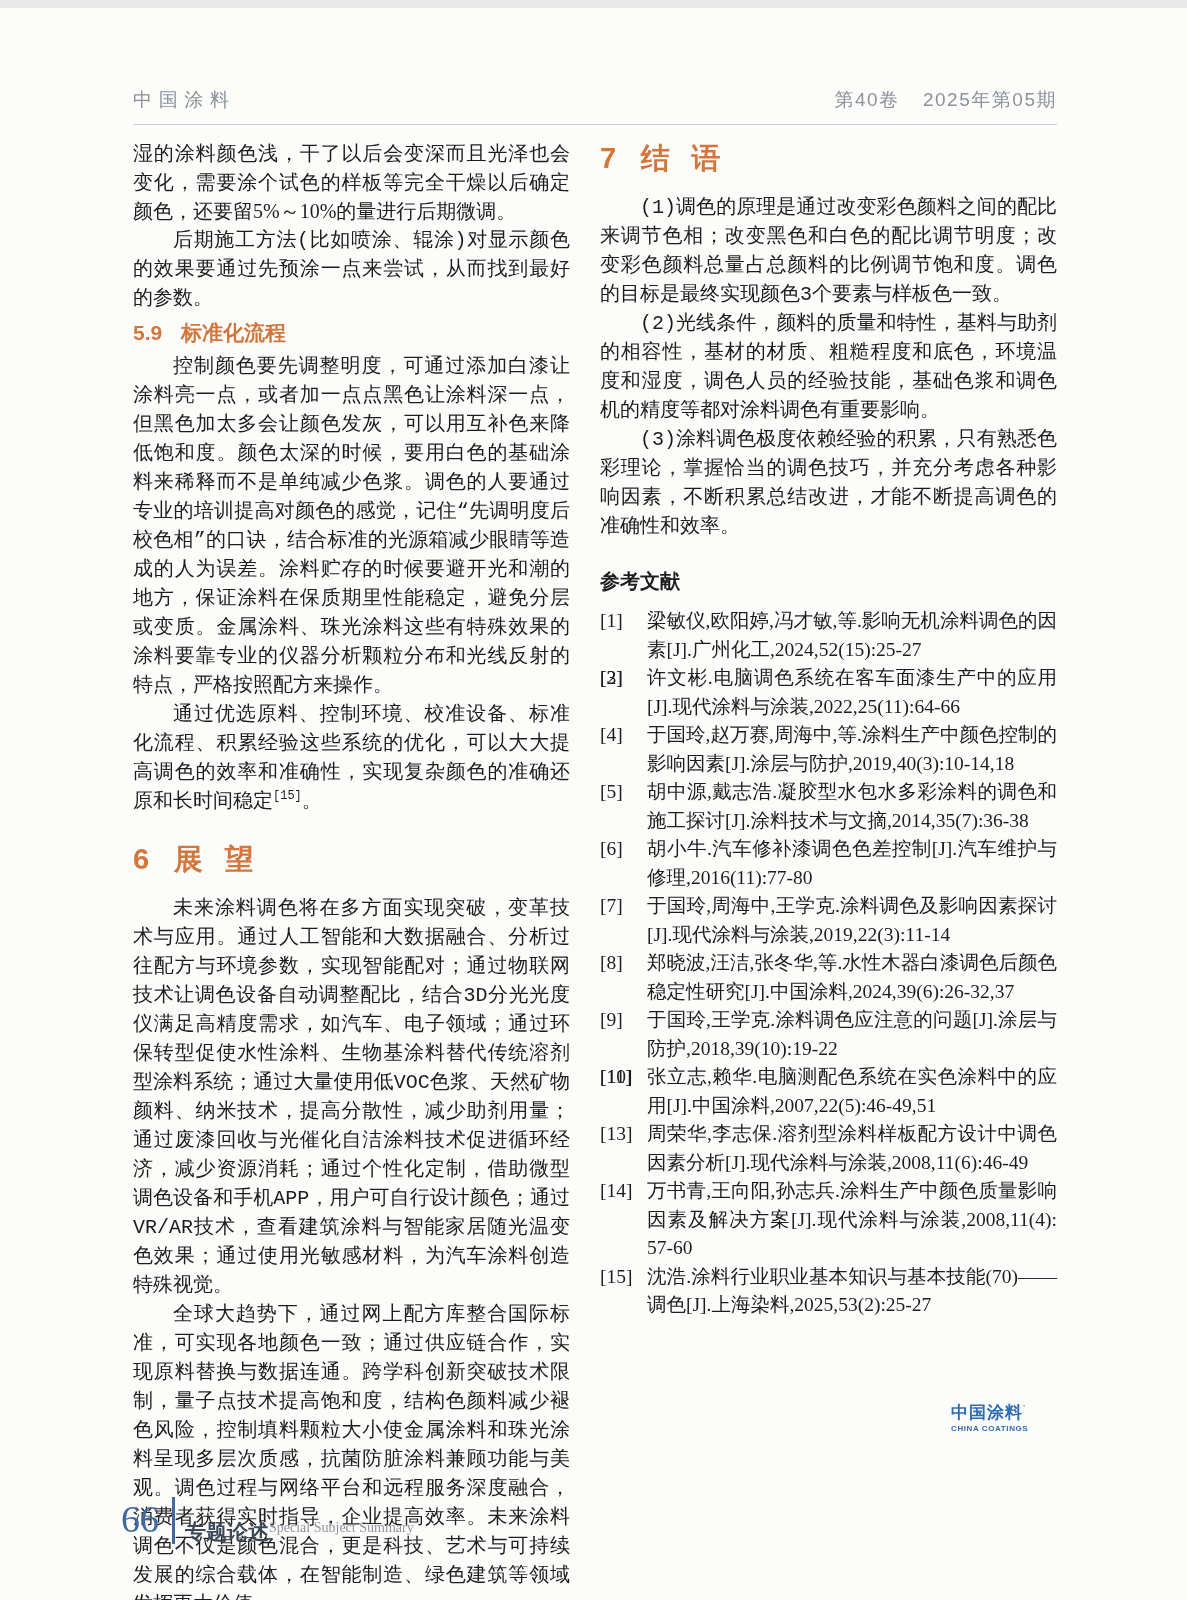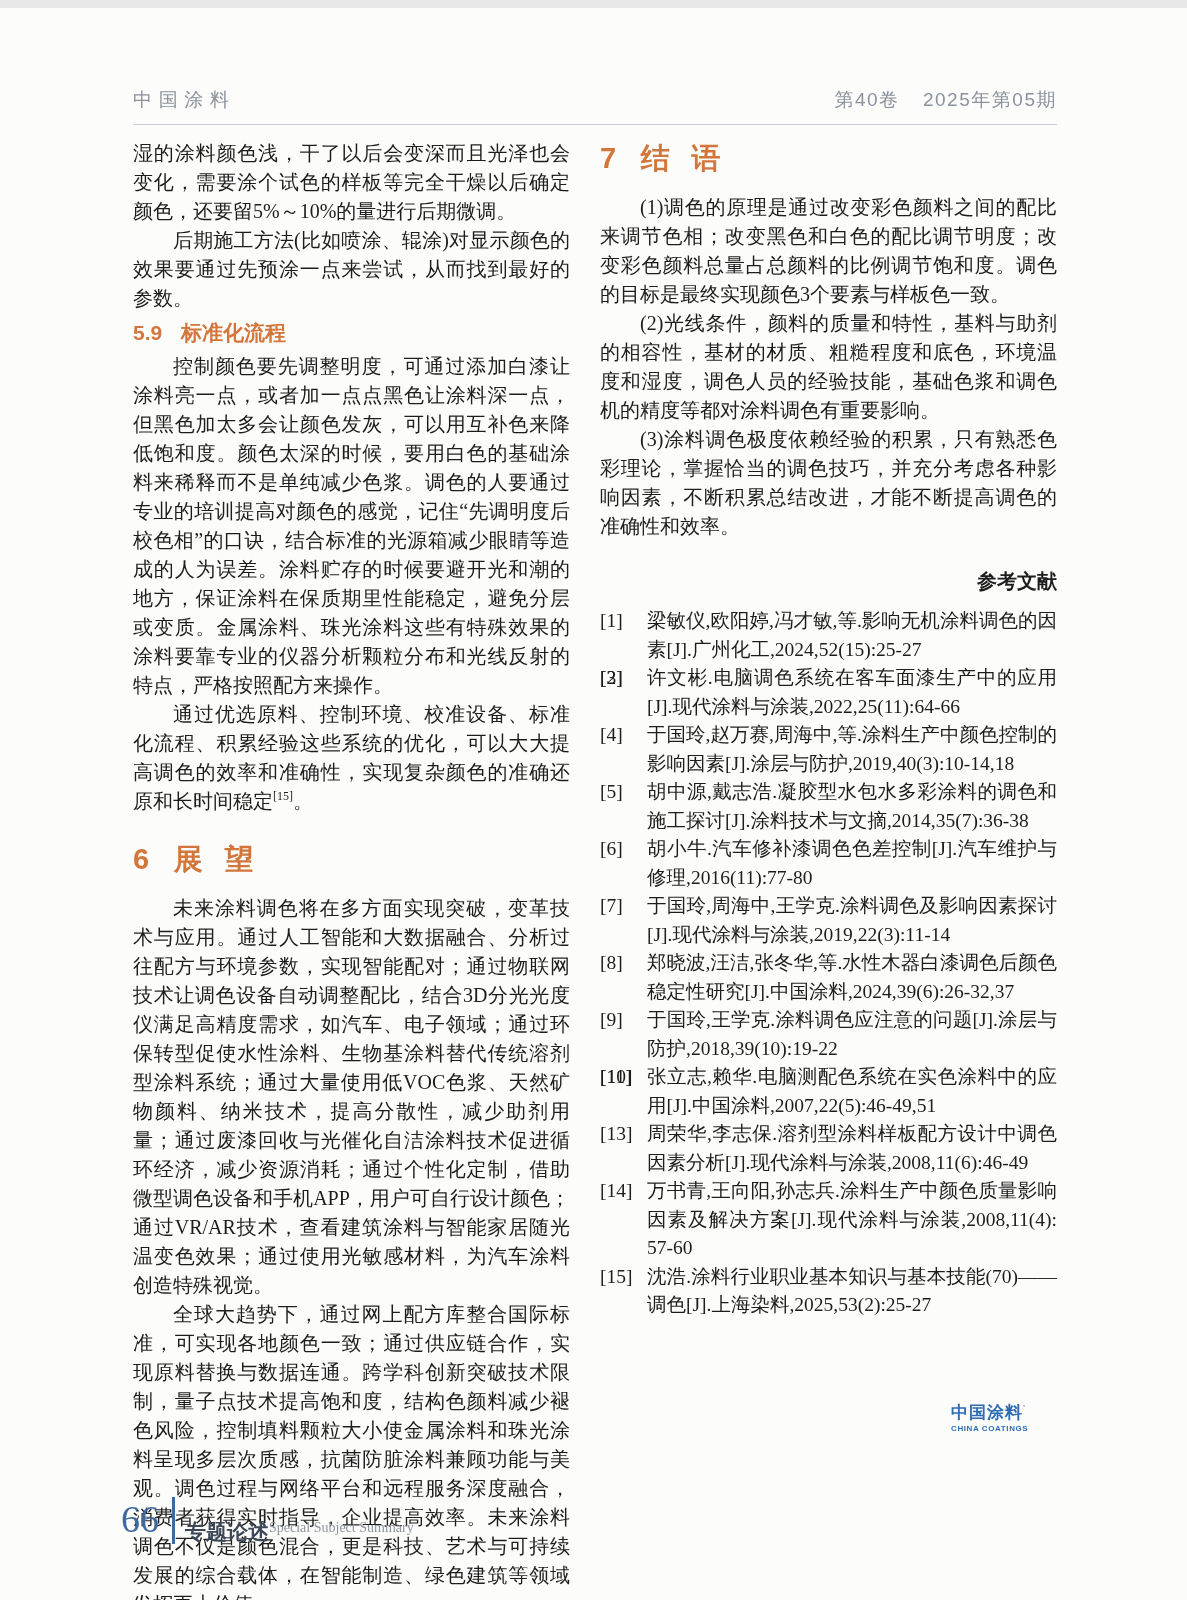--- a/index.html
+++ b/index.html
@@ -30,42 +30,42 @@
     position:absolute; left:133px; top:131px; width:924px;
     display:flex; gap:30px;
   }
   .col-left  { width:437px; }
   .col-right { width:457px; }
 
   p.body {
     margin:0; font-size:20px; line-height:29px;
     text-align:justify;
   }
-  p.indent { text-indent:2em; }
+  p.indent { text-indent:2em;font-family:Liberation Mono, monospace; }
   sup.ref-sup { font-size:12px; line-height:0; }
 
   h2.sec {
     margin:24px 0 14px 0;
     font-family:"Liberation Sans","DejaVu Sans",sans-serif;
     font-weight:bold; font-size:29px; color:#d2763c;
     letter-spacing:0;
   }
   h2.sec .sec-num { margin-right:0.85em; }
   h2.sec .sec-title { letter-spacing:0.75em; }
   h2.sec.first { margin-top:0; }
 
   h3.subsec {
     margin:6px 0 5px 0;
     font-family:"Liberation Sans","DejaVu Sans",sans-serif;
     font-weight:bold; font-size:21px; color:#d2763c;
   }
   h3.subsec .sub-num { margin-right:0.9em; }
 
   h4.refs-title {
-    margin:27px 0 12px 0; text-align:right;
+    margin:27px 0 12px 0; text-align:left;
     font-family:Liberation Sans, sans-serif;
     font-weight:bold; font-size:20px; color:#1d1d1d;
   }
 
   .ref {
     position:relative; padding-left:47px;
     font-size:19.5px; line-height:28.5px;
     text-align:justify; margin:0;
   }
   .ref .ref-label { position:absolute; left:0; top:0; }

